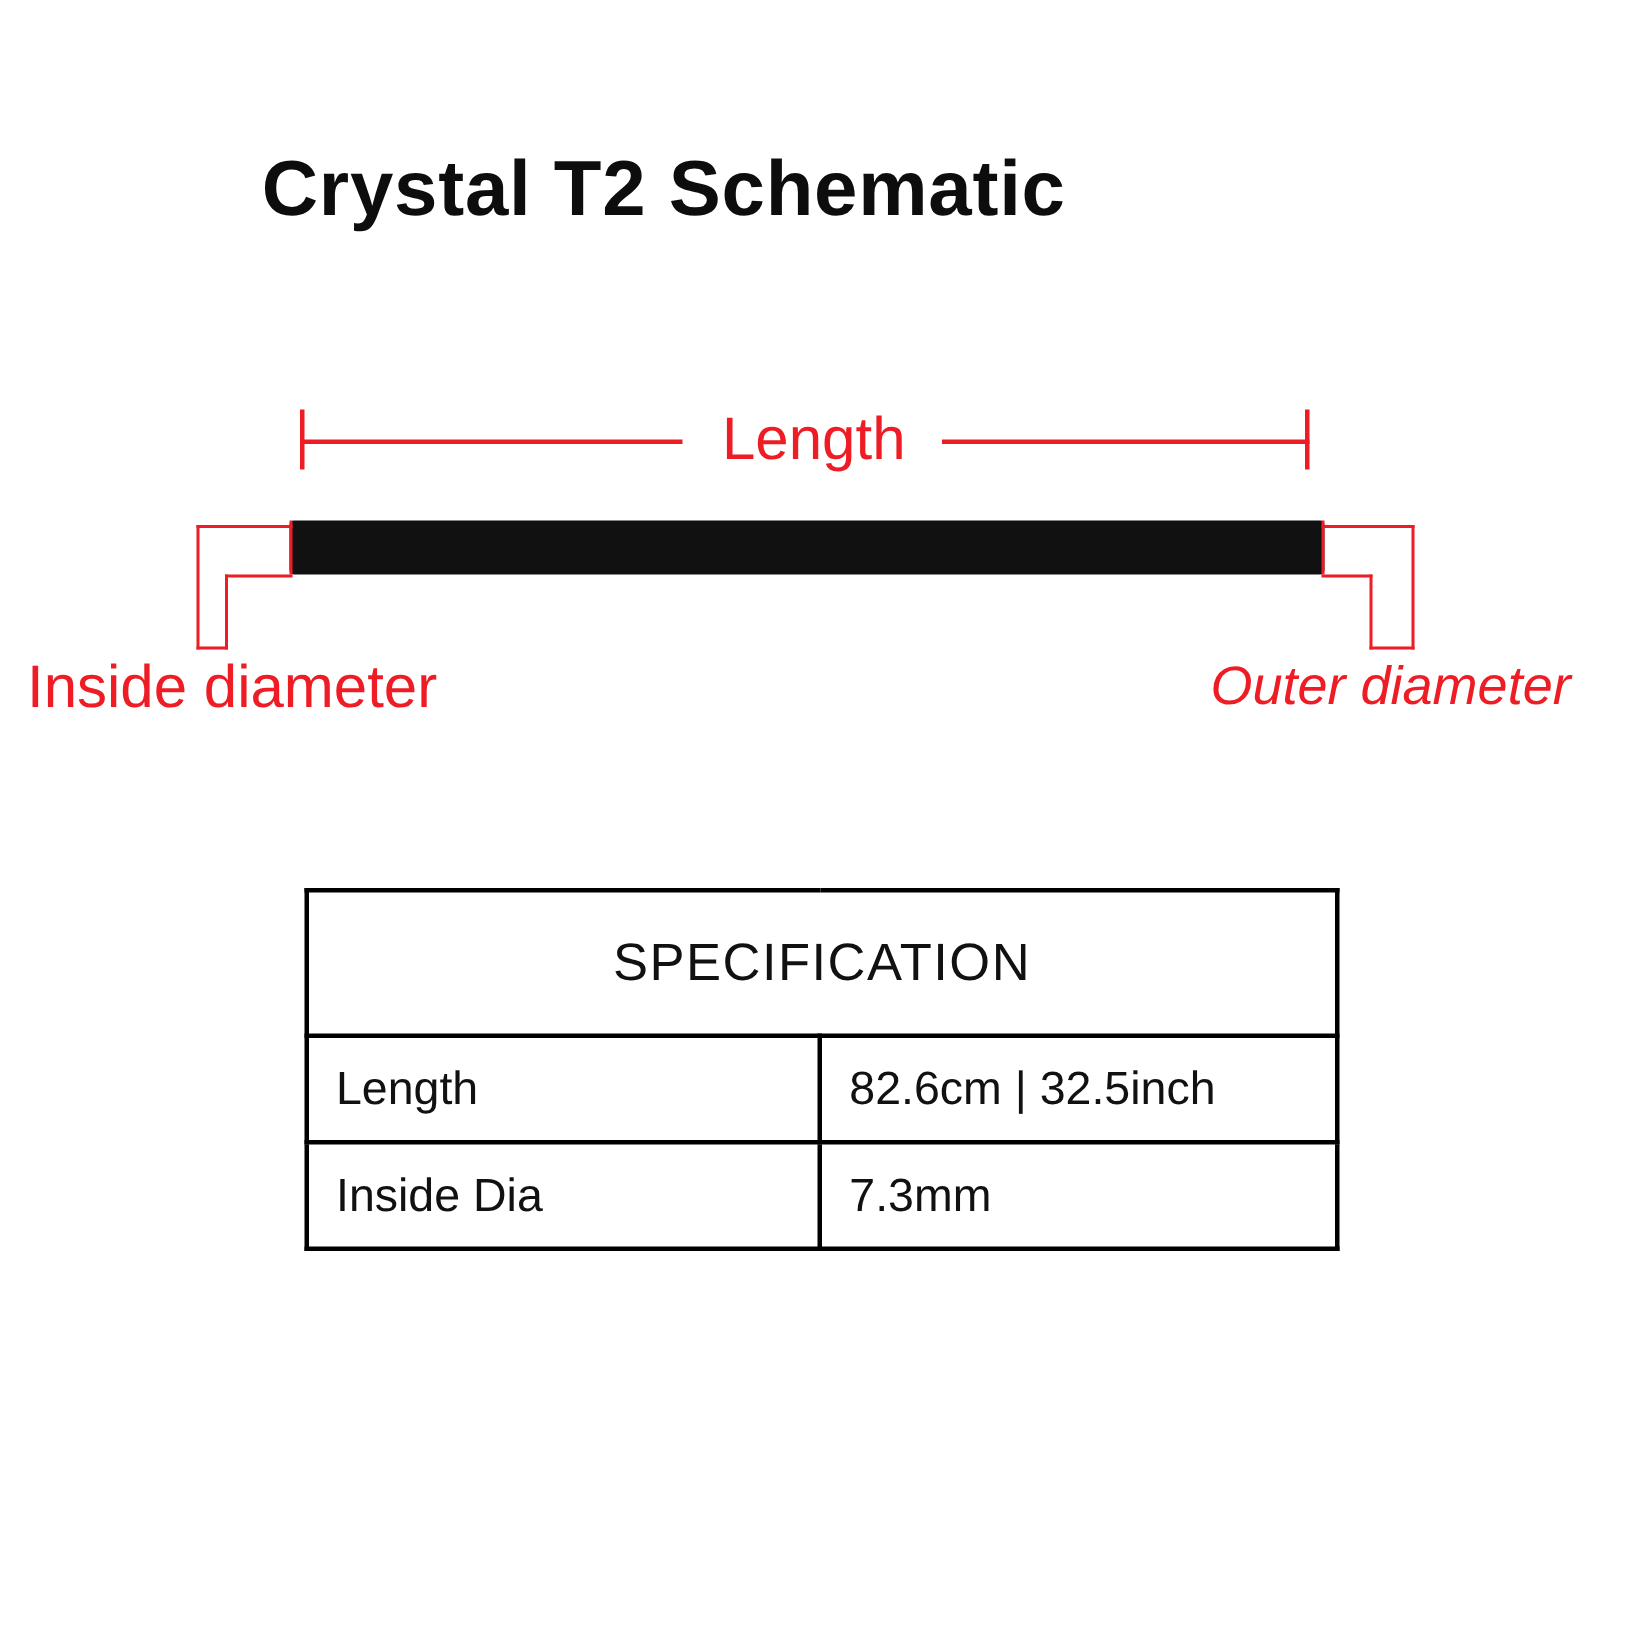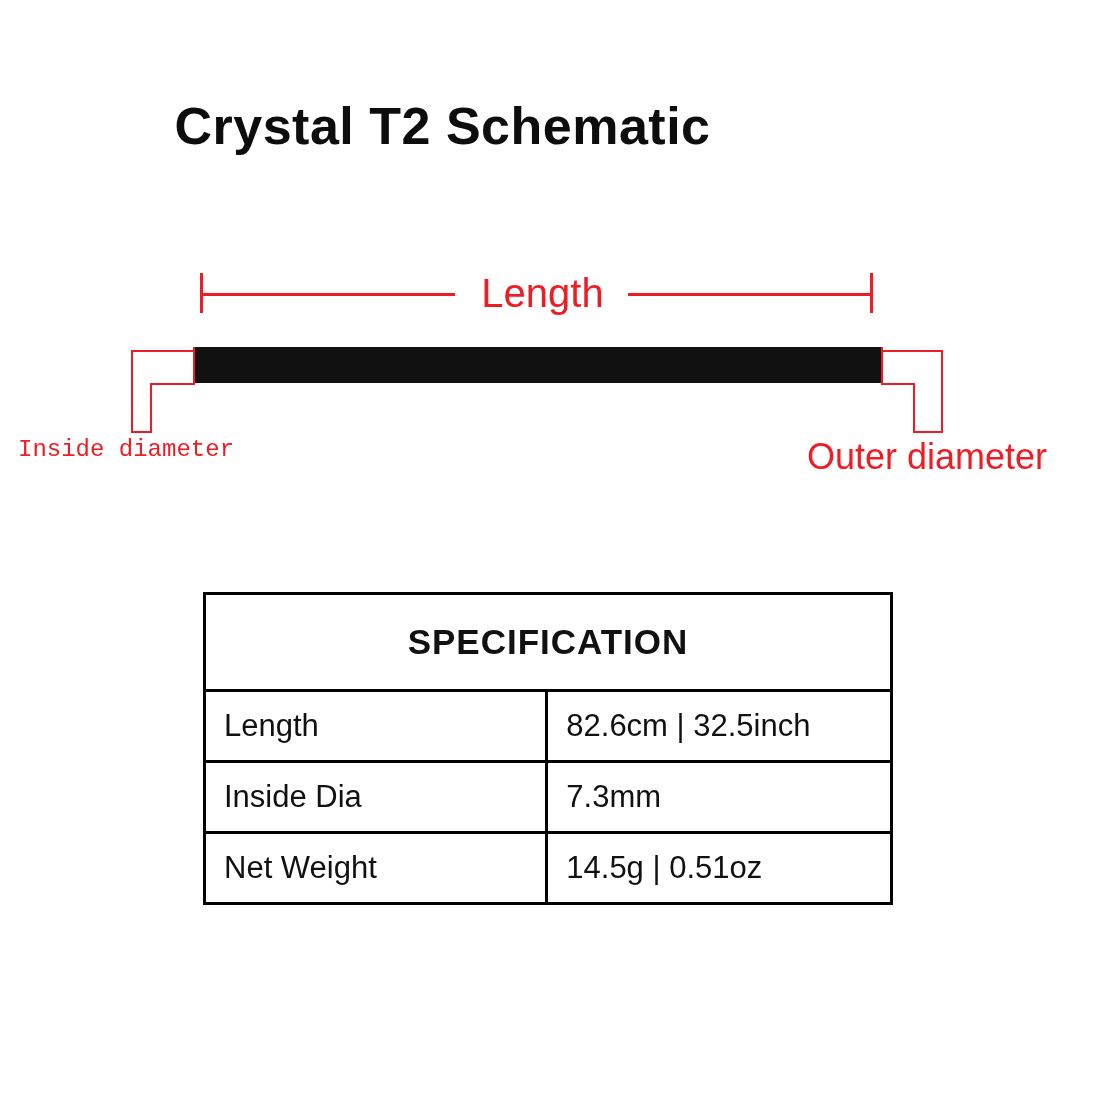--- a/index.html
+++ b/index.html
@@ -130,24 +130,23 @@
     left: 131px;
     top: 191px;
     width: 21px;
     height: 2px;
   }
 
   #inside-label {
     position: absolute;
     left: 18px;
     top: 196px;
-    font-size: 24px;
+    font-size: 40px;
     color: #ee1c24;
     white-space: nowrap;
-    font-family: Liberation Mono, monospace;
   }
 
   
   #outer-leader-up {
     left: 881px;
     top: 107px;
     width: 2px;
     height: 36px;
   }
   #outer-leader-v-a {
@@ -181,20 +180,21 @@
     height: 2px;
   }
 
   #outer-label {
     position: absolute;
     left: 807px;
     top: 196px;
     font-size: 36px;
     color: #ee1c24;
     white-space: nowrap;
+    font-style: italic;
   }
 
   
   #spec-table {
     position: absolute;
     left: 203px;
     top: 592px;
     width: 690px;
     border-collapse: collapse;
     border: 3px solid #000000;
@@ -202,21 +202,21 @@
   }
   #spec-table td {
     border: 3px solid #000000;
     font-size: 31px;
     padding: 12px 18px;
     color: #111111;
     height: 44px;
   }
   #spec-table td.header-cell {
     text-align: center;
-    font-weight: bold;
+    font-weight: normal;
     font-size: 35px;
     letter-spacing: 1px;
     padding: 16px 10px;
     height: 62px;
   }
   #spec-table td.label-cell {
     width: 330px;
   }
   #spec-table td.value-cell {
     width: 330px;
@@ -261,18 +261,14 @@
       <td class="header-cell" colspan="2">SPECIFICATION</td>
     </tr>
     <tr>
       <td class="label-cell">Length</td>
       <td class="value-cell">82.6cm | 32.5inch</td>
     </tr>
     <tr>
       <td class="label-cell">Inside Dia</td>
       <td class="value-cell">7.3mm</td>
     </tr>
-    <tr>
-      <td class="label-cell">Net Weight</td>
-      <td class="value-cell">14.5g | 0.51oz</td>
-    </tr>
   </tbody>
 </table>
 
 </body></html>

